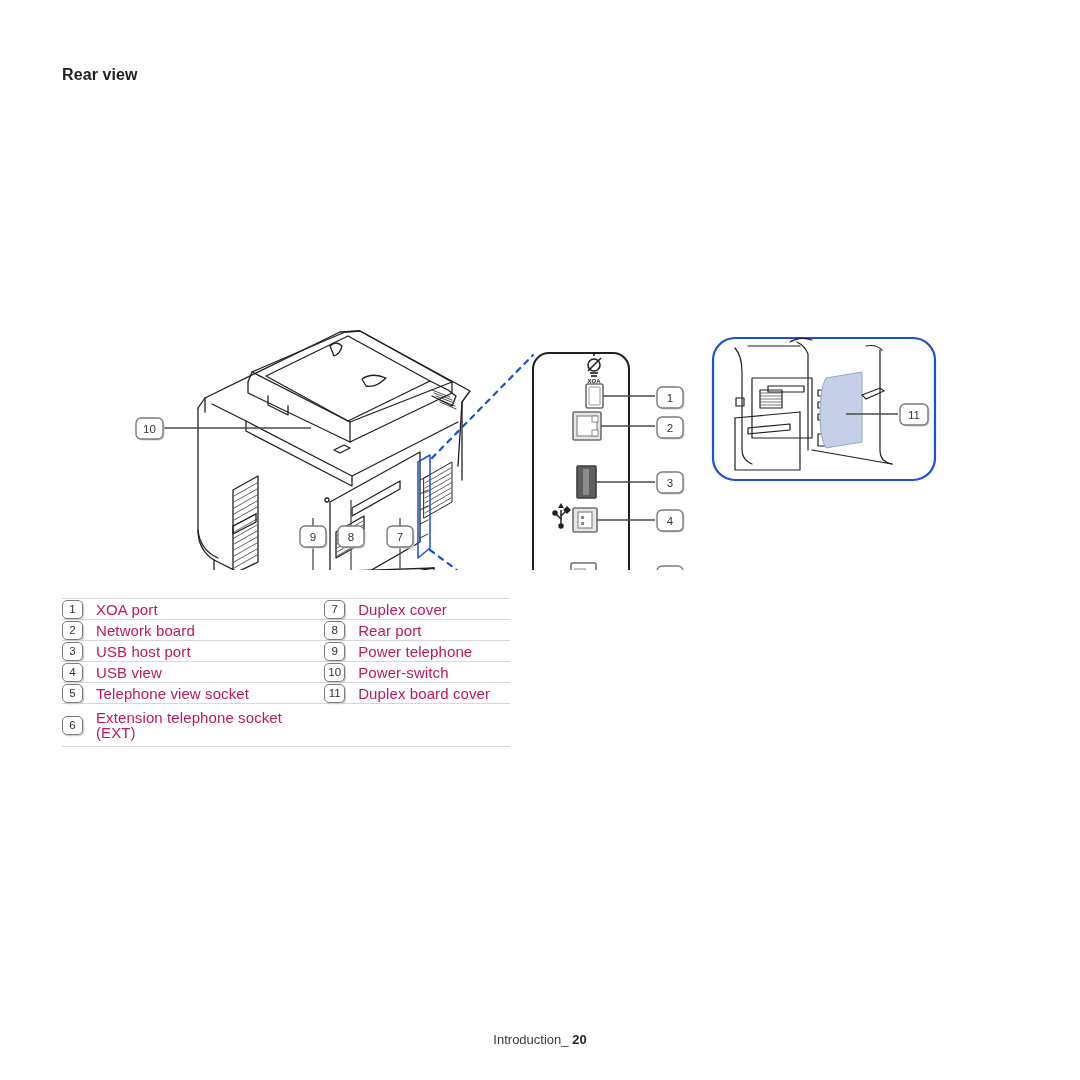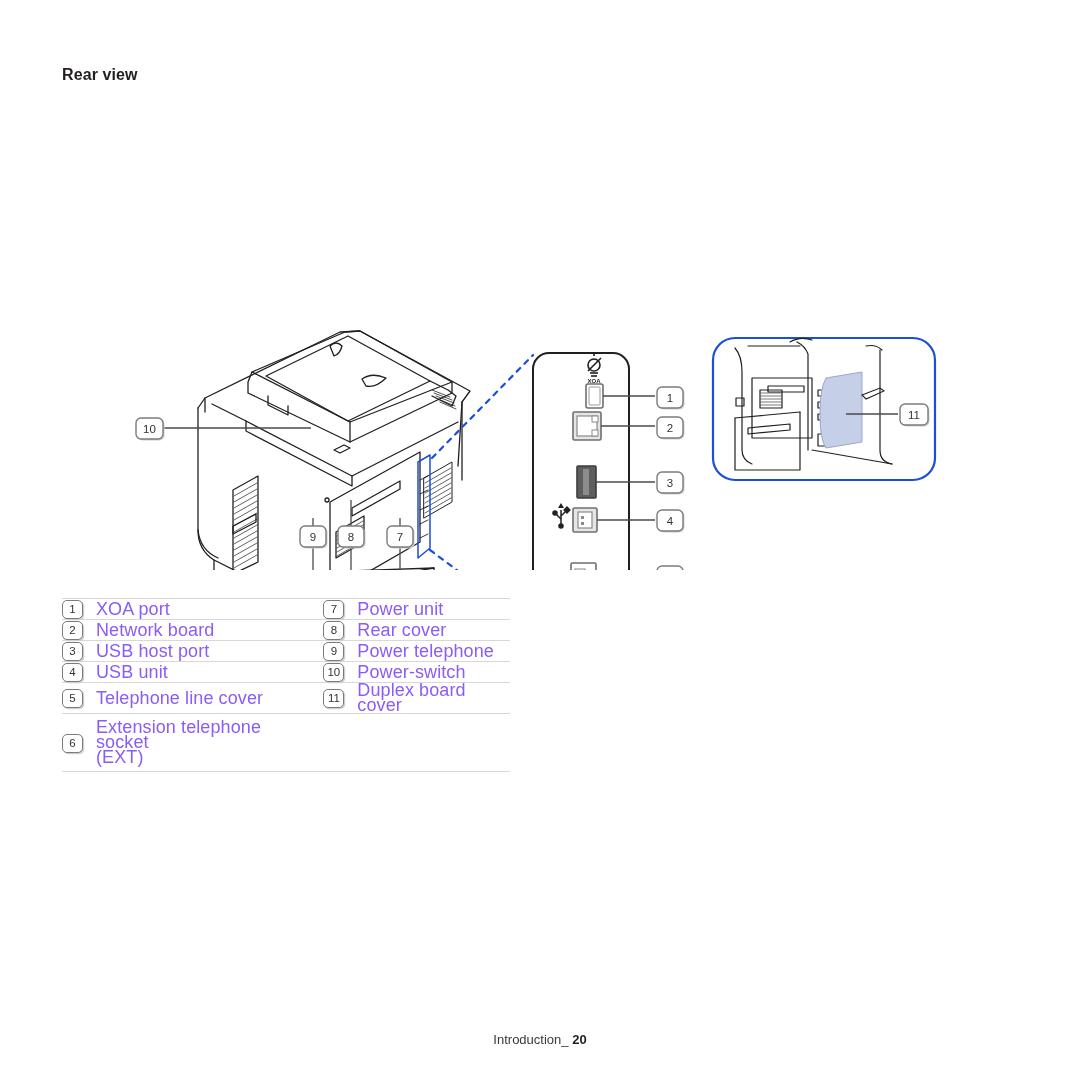--- a/index.html
+++ b/index.html
@@ -52,22 +52,22 @@
     vertical-align: middle;
   }
   .legend tr td { border-bottom: none; }
   .legend tr:last-child td { border-bottom: 1px solid #d8d8d8; }
 
   .cell-num {
     width: 34px;
     padding: 7px 0 7px 5px;
   }
   .cell-label {
-    font-size: 18px;
-    color: #8b5cf6;
+    font-size: 15px;
+    color: #be185d;
     padding: 7px 0 7px 10px;
     line-height: 15px;
     letter-spacing: 0.1px;
   }
   .cell-label.two-line { padding-top: 6px; padding-bottom: 6px; }
   .col-gap { width: 14px; }
 
   
   .chip {
     display: inline-block;
@@ -423,64 +423,64 @@
   <tbody>
     <tr>
       <td class="cell-num">
         <span class="chip">1</span>
       </td>
       <td class="cell-label">XOA port</td>
       <td class="col-gap"></td>
       <td class="cell-num">
         <span class="chip">7</span>
       </td>
-      <td class="cell-label">Power unit</td>
+      <td class="cell-label">Duplex cover</td>
     </tr>
 
     <tr>
       <td class="cell-num">
         <span class="chip">2</span>
       </td>
       <td class="cell-label">Network board</td>
       <td class="col-gap"></td>
       <td class="cell-num">
         <span class="chip">8</span>
       </td>
-      <td class="cell-label">Rear cover</td>
+      <td class="cell-label">Rear port</td>
     </tr>
 
     <tr>
       <td class="cell-num">
         <span class="chip">3</span>
       </td>
       <td class="cell-label">USB host port</td>
       <td class="col-gap"></td>
       <td class="cell-num">
         <span class="chip">9</span>
       </td>
       <td class="cell-label">Power telephone</td>
     </tr>
 
     <tr>
       <td class="cell-num">
         <span class="chip">4</span>
       </td>
-      <td class="cell-label">USB unit</td>
+      <td class="cell-label">USB view</td>
       <td class="col-gap"></td>
       <td class="cell-num">
         <span class="chip">10</span>
       </td>
       <td class="cell-label">Power-switch</td>
     </tr>
 
     <tr>
       <td class="cell-num">
         <span class="chip">5</span>
       </td>
-      <td class="cell-label">Telephone line cover</td>
+      <td class="cell-label">Telephone view socket</td>
       <td class="col-gap"></td>
       <td class="cell-num">
         <span class="chip">11</span>
       </td>
       <td class="cell-label">Duplex board cover</td>
     </tr>
 
     <tr>
       <td class="cell-num">
         <span class="chip">6</span>

